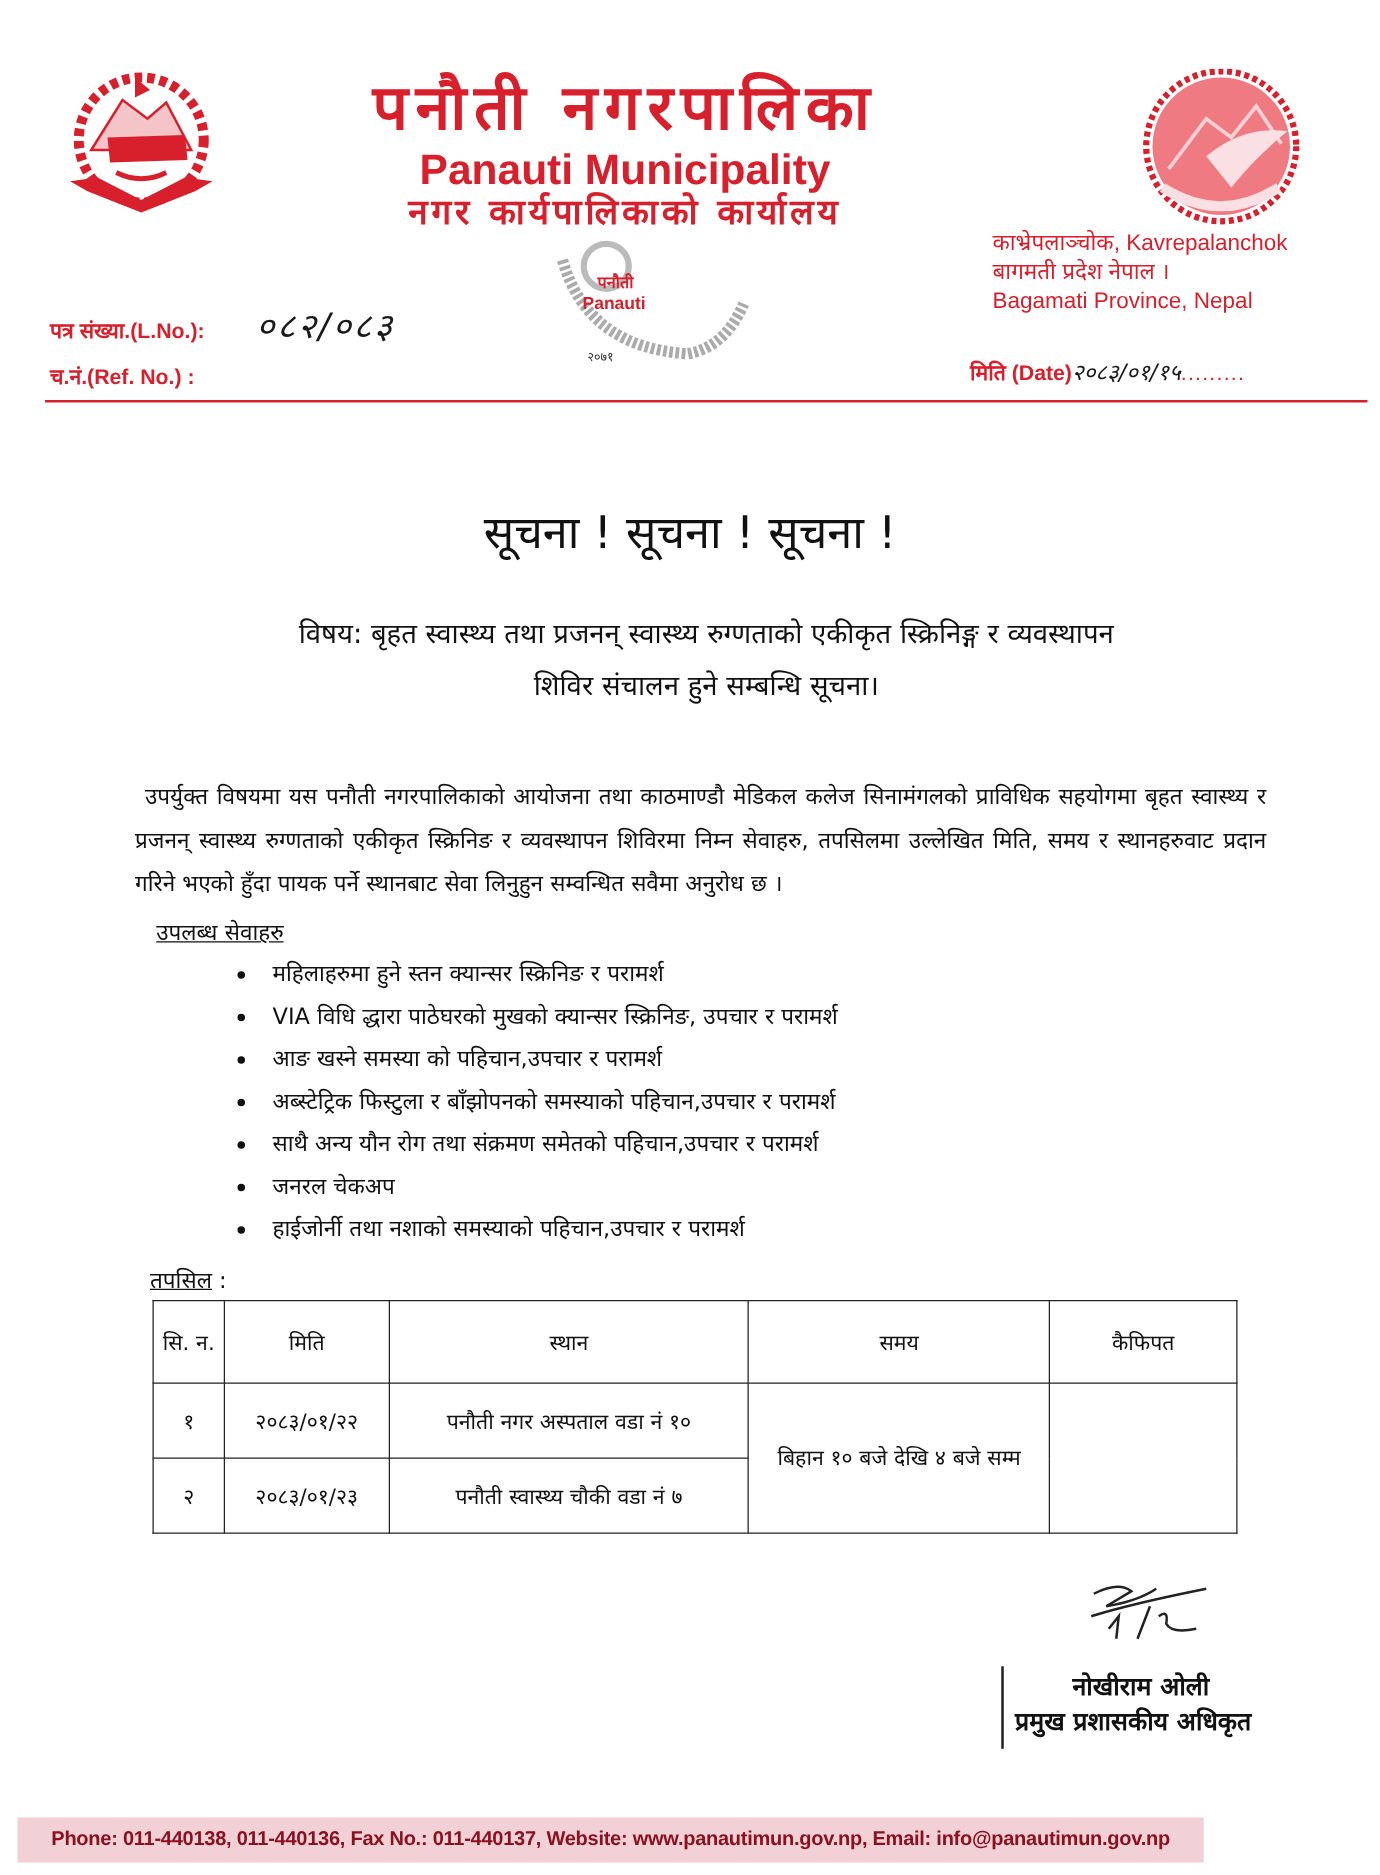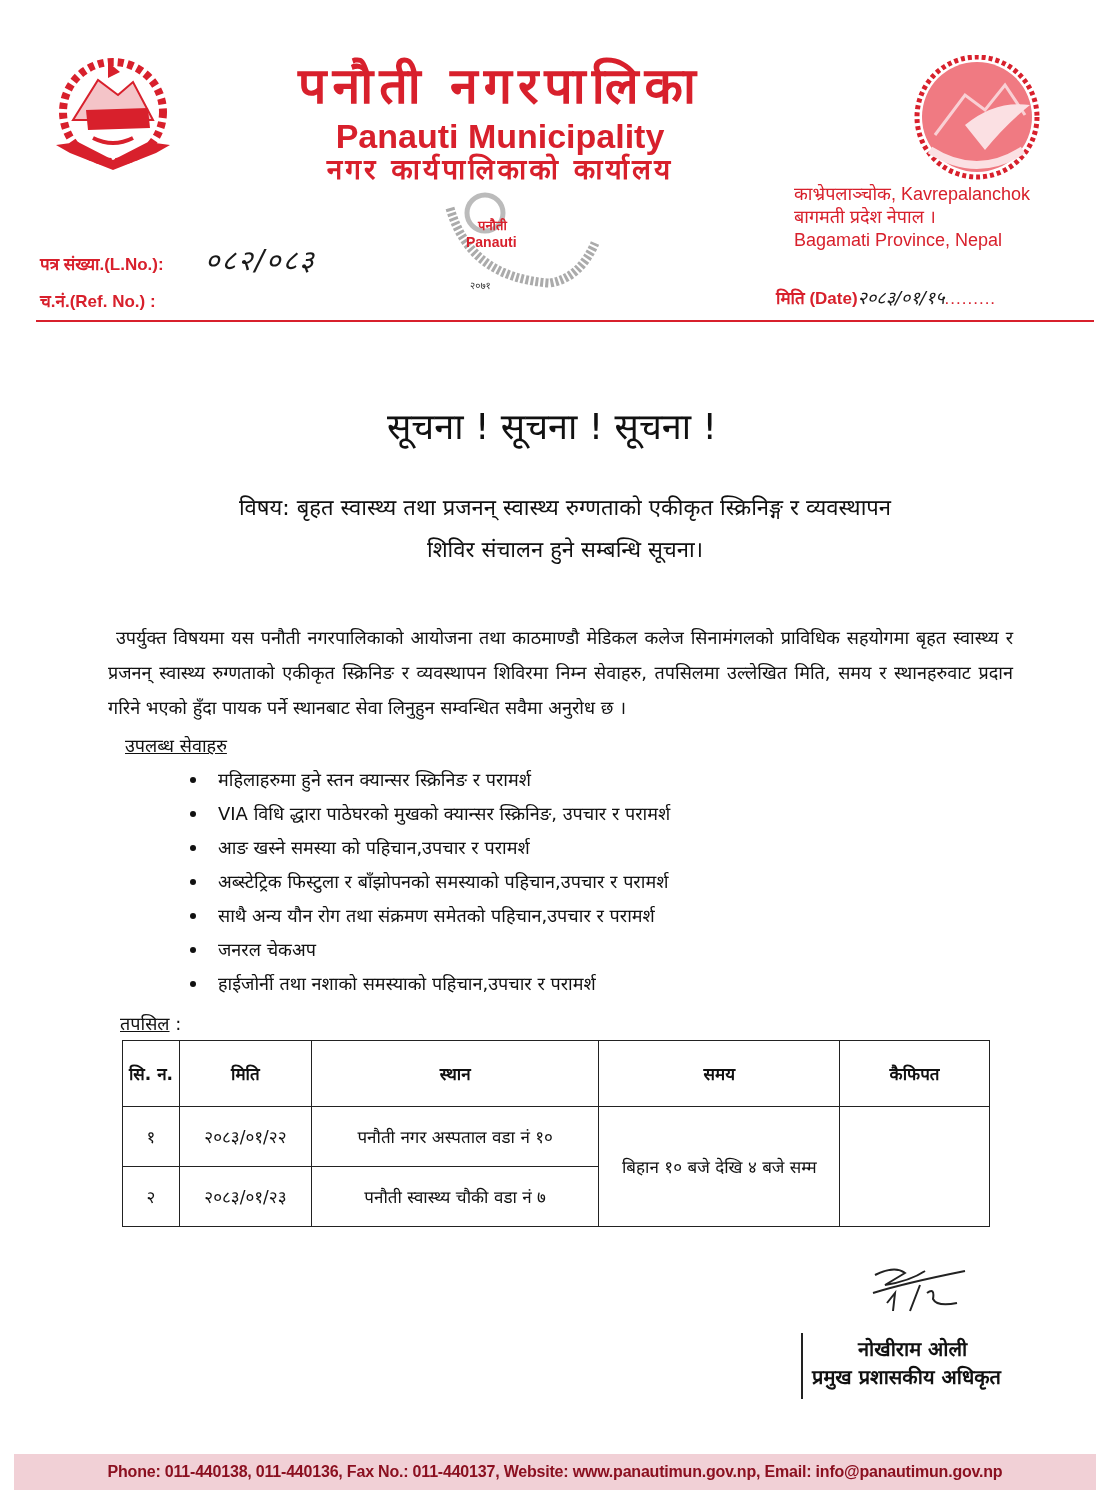--- a/index.html
+++ b/index.html
@@ -43,37 +43,37 @@
   .services { position: absolute; left: 190px; top: 763px; list-style: none; }
   .services li { font-size: 18px; line-height: 34px; height: 34px; position: relative; padding-left: 28px; color: #111; }
   .services li::before { content: ""; position: absolute; left: 0; top: 14px; width: 6px; height: 6px; border-radius: 50%; background: #111; }
 
   .tapasil { position: absolute; left: 120px; top: 1011px; font-size: 18px; color: #111; }
   .tapasil span.u { text-decoration: underline; }
 
   
   .schedule { position: absolute; left: 122px; top: 1040px; border-collapse: collapse; width: 868px; }
   .schedule th, .schedule td { border: 1.5px solid #222; text-align: center; vertical-align: middle; font-size: 17px; color: #111; }
-  .schedule th { font-weight: bold; height: 66px; }
+  .schedule th { font-weight: normal; height: 66px; }
   .schedule td { height: 60px; }
   .col-sn { width: 57px; }
   .col-date { width: 132px; }
   .col-place { width: 288px; }
   .col-time { width: 241px; }
   .col-remarks { width: 150px; }
   .time-cell { line-height: 30px; padding: 0 10px; }
 
   
   .signature { position: absolute; left: 865px; top: 1263px; width: 120px; height: 60px; }
   .sig-bar { position: absolute; left: 801px; top: 1333px; width: 2px; height: 66px; background: #222; }
   .signer-name { position: absolute; left: 858px; top: 1335px; font-size: 20px; font-weight: bold; color: #111; }
   .signer-title { position: absolute; left: 812px; top: 1363px; font-size: 20px; font-weight: bold; color: #111; }
 
   
-  .footer { position: absolute; left: 14px; top: 1454px; width: 1082px; height: 36px; background: #f1d0d6; display: flex; align-items: center; justify-content: center; }
+  .footer { position: absolute; left: 14px; top: 1454px; width: 949px; height: 36px; background: #f1d0d6; display: flex; align-items: center; justify-content: center; }
   .footer span { font-family: "Liberation Sans", sans-serif; font-size: 16px; color: #8b1020; font-weight: bold; letter-spacing: -0.2px; }
 </style>
 </head>
 <body>
 
 <svg class="emblem-left" viewBox="0 0 150 130">
   <circle cx="75" cy="62" r="50" fill="none" stroke="#d8202c" stroke-width="8" stroke-dasharray="6 4"></circle>
   <path d="M35 70 L60 30 L80 45 L95 32 L115 70 Z" fill="#f4c4c8" stroke="#d8202c" stroke-width="2"></path>
   <path d="M48 60 L110 58 L112 78 L50 80 Z" fill="#d8202c"></path>
   <path d="M70 12 L70 28 L82 22 Z" fill="#d8202c"></path>

